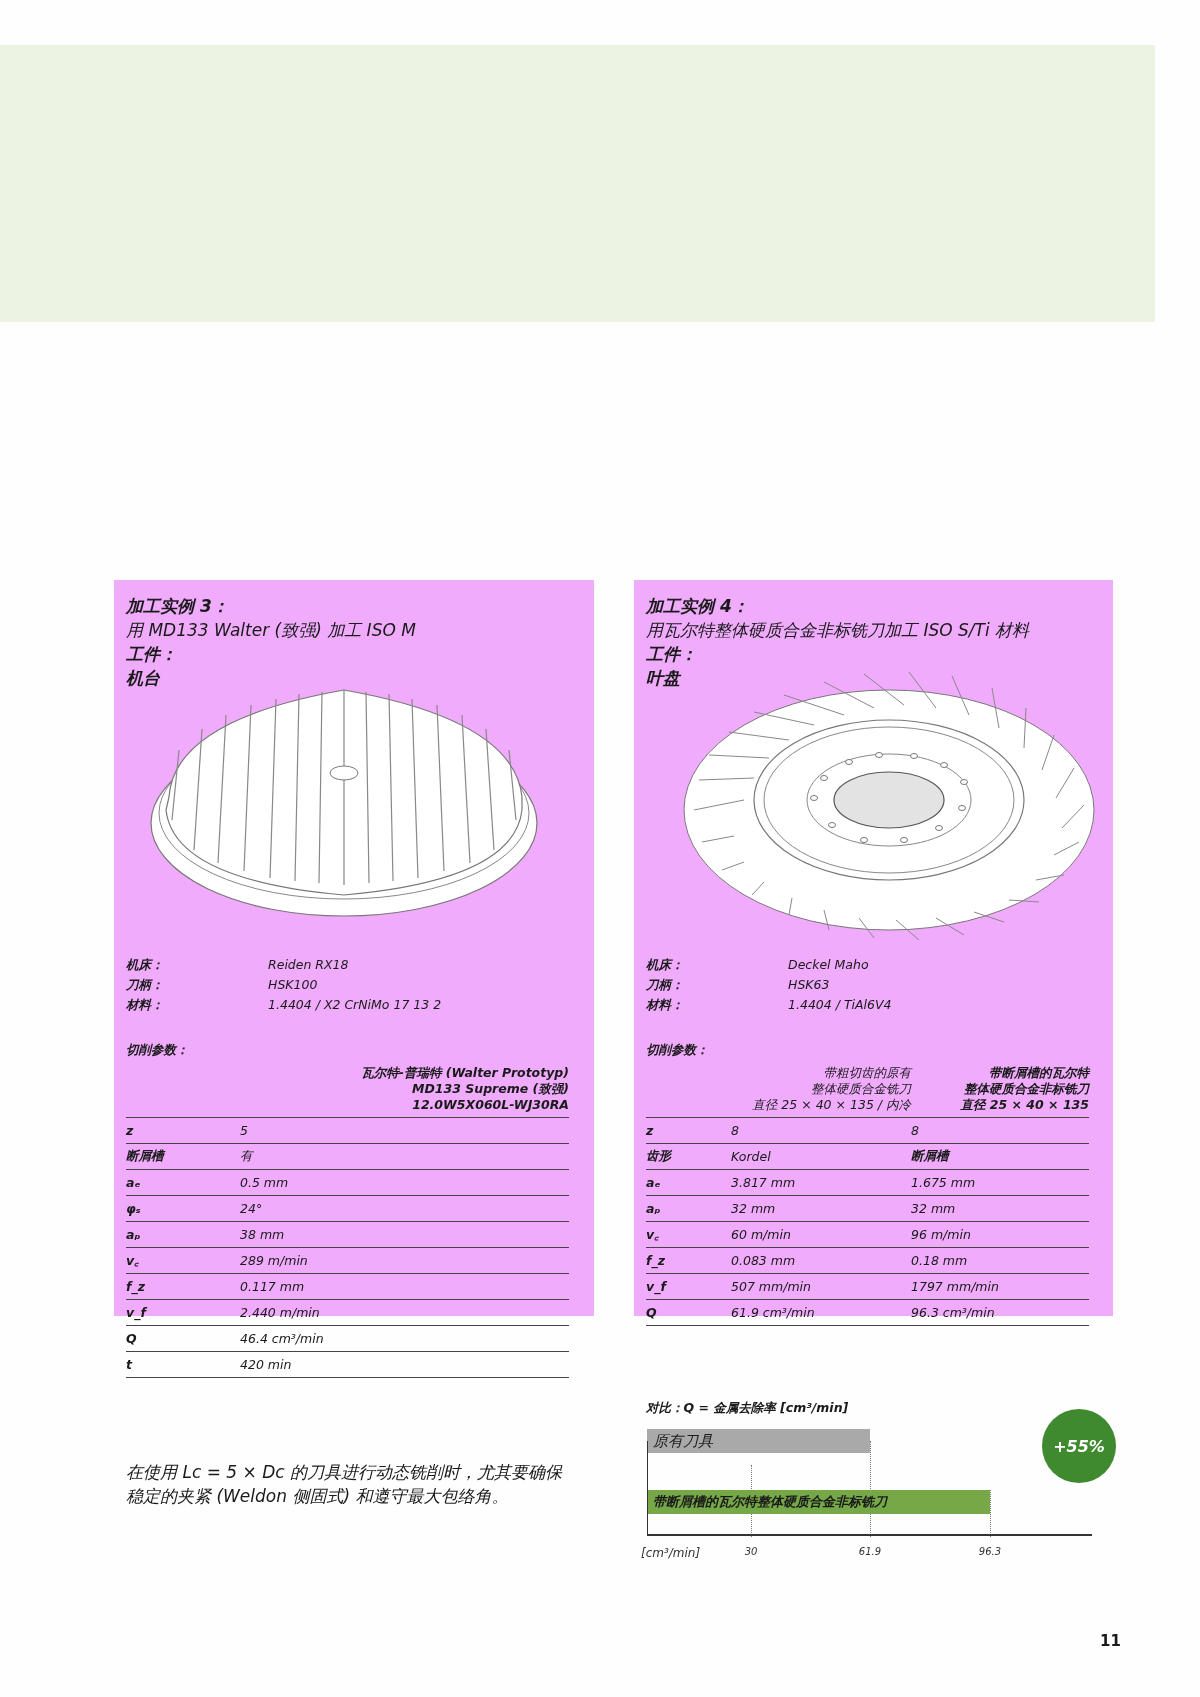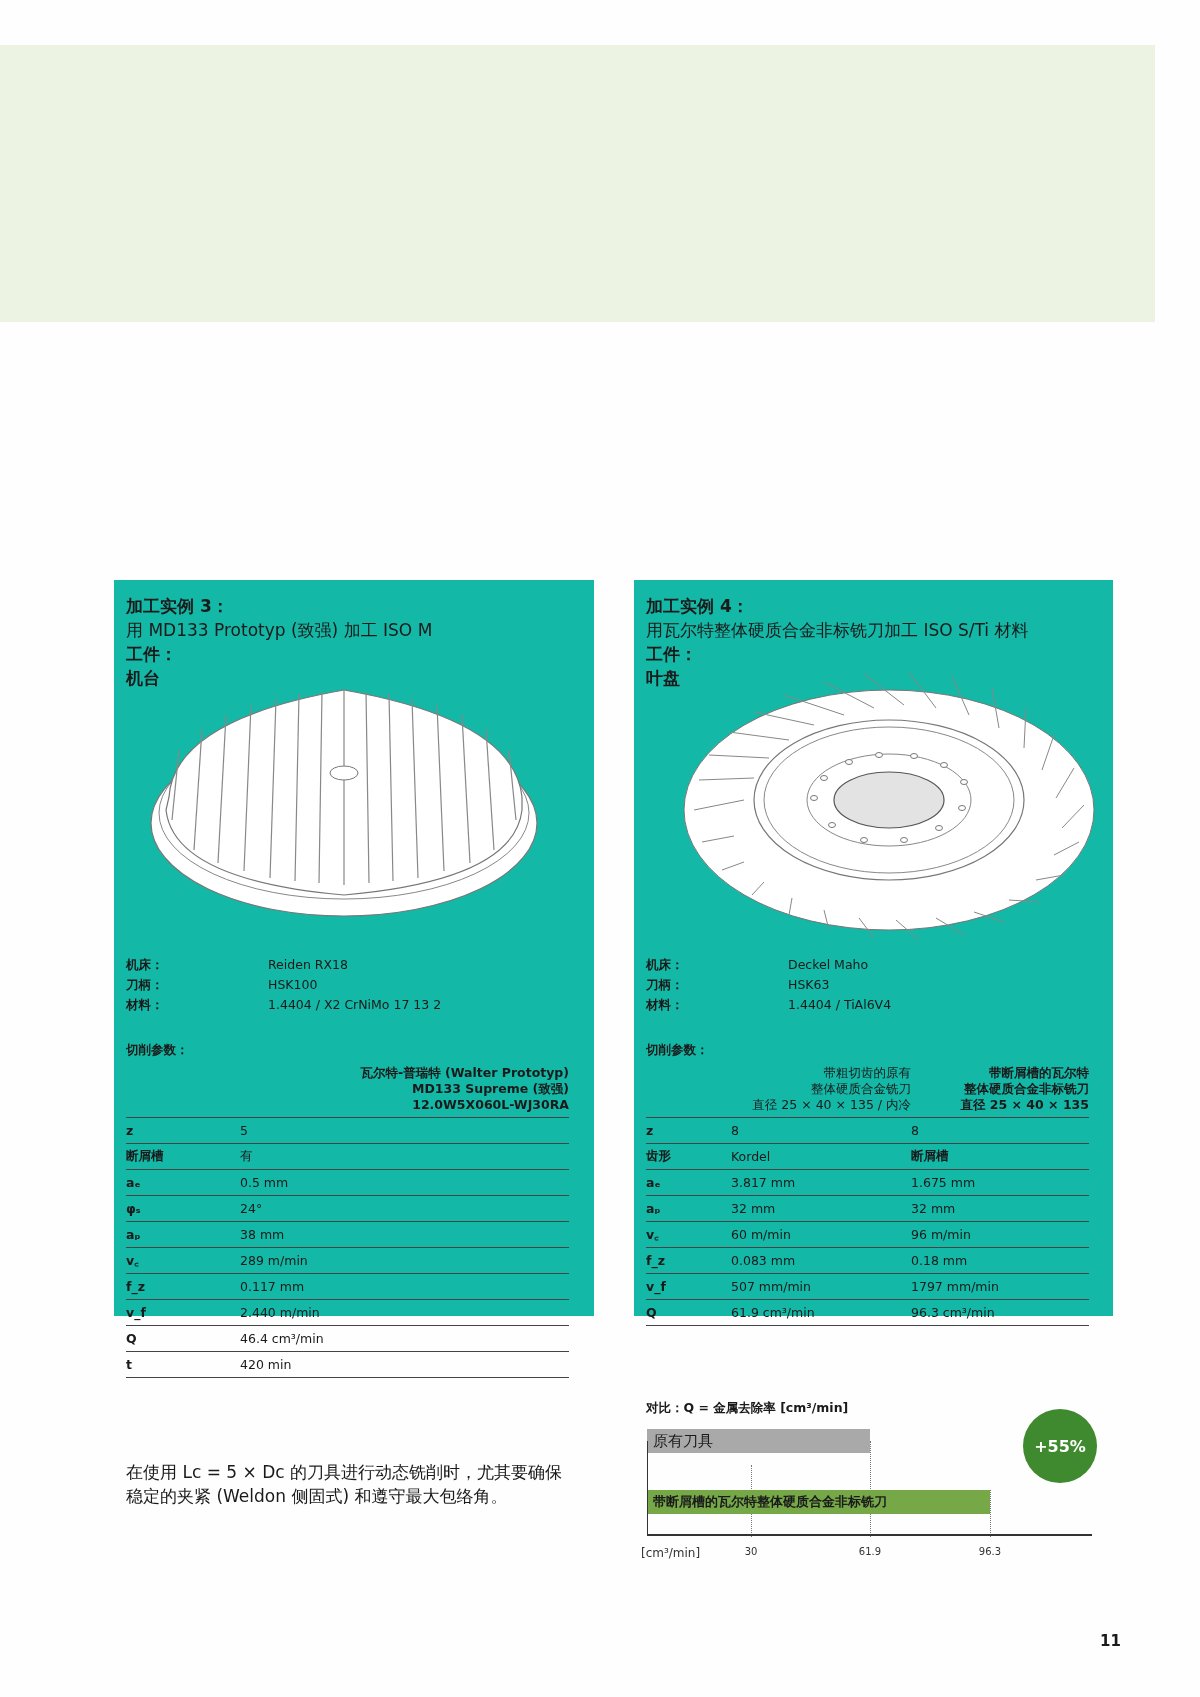--- a/index.html
+++ b/index.html
@@ -1,21 +1,21 @@
 <!DOCTYPE html>
 <html><head>
 <meta charset="utf-8">
 <style>
   html, body { margin:0; padding:0; }
   body {
     width:1200px; height:1697px; position:relative; background:#fefefe;
     font-family:"DejaVu Sans", "Liberation Sans", sans-serif; color:#1a1a1a; overflow:hidden;
   }
   .band { position:absolute; left:0; top:45px; width:1155px; height:277px; background:#ecf3e3; }
-  .panel { position:absolute; top:580px; height:736px; background:#14b8a6; }
+  .panel { position:absolute; top:580px; height:736px; background:#f0abfc;font-style:italic; }
   .panel.left { left:114px; width:480px; }
   .panel.right { left:628px; width:479px;margin-left:6px; }
   .head { position:absolute; left:12px; top:14px; font-size:17px; line-height:24px; }
   .head .b { font-weight:bold; }
   .illus { position:absolute; }
   .info { position:absolute; left:12px; font-size:12.5px; line-height:20px; }
   .info .row { display:flex; }
   .info .k { width:142px; font-weight:bold; }
   .sect { position:absolute; left:12px; font-size:12.5px; font-weight:bold; }
   table.params { position:absolute; left:12px; border-collapse:collapse; font-size:12.5px; }
@@ -28,32 +28,32 @@
   .chart { position:absolute; left:0; top:820px; width:479px; height:170px; }
   .chart-title { position:absolute; left:12px; top:0; font-size:12.5px; font-weight:bold; }
   .bar { position:absolute; left:13px; height:24px; font-size:14px; line-height:24px; padding-left:6px; box-sizing:border-box; white-space:nowrap; }
   .bar.old { background:#a9a9a9; top:29px; font-size:15px; }
   .bar.new { background:#76a848; top:90px; font-weight:bold; font-size:13px; }
   .axis-y { position:absolute; left:13px; top:41px; width:1px; height:94px; background:#333; }
   .axis-x { position:absolute; left:13px; top:134px; width:445px; height:2px; background:#333; }
   .grid { position:absolute; top:65px; width:0; height:72px; border-left:1px dotted #777; }
   .tick { position:absolute; top:146px; font-size:10px; color:#333; transform:translateX(-50%); }
   .unit { position:absolute; left:7px; top:146px; font-size:12px; color:#333; }
-  .badge { position:absolute; left:389px; top:9px; width:74px; height:74px; border-radius:50%; background:#3f8a2e; color:#fff; font-weight:bold; font-size:16px; display:flex; align-items:center; justify-content:center;text-align:center; }
+  .badge { position:absolute; left:408px; top:9px; width:74px; height:74px; border-radius:50%; background:#3f8a2e; color:#fff; font-weight:bold; font-size:16px; display:flex; align-items:center; justify-content:center;text-align:center; }
   .pageno { position:absolute; left:1100px; top:1632px; font-size:15px; font-weight:bold; }
 </style>
 </head>
 <body>
 
 <div class="band"></div>
 
 <div class="panel left">
   <div class="head">
     <div class="b">加工实例 3：</div>
-    <div>用 MD133 Prototyp (致强) 加工 ISO M</div>
+    <div>用 MD133 Walter (致强) 加工 ISO M</div>
     <div class="b">工件：</div>
     <div class="b">机台</div>
   </div>
 
   <svg class="illus" style="left:30px;top:105px" width="400" height="240" viewBox="0 0 400 240">
     <ellipse cx="200" cy="138" rx="193" ry="93" fill="#fff" stroke="#777" stroke-width="1.2"></ellipse>
     <ellipse cx="200" cy="128" rx="185" ry="86" fill="#fff" stroke="#888" stroke-width="1"></ellipse>
     <path d="M25 112 Q30 35 200 5 Q370 35 378 112 L378 125 Q370 195 200 210 Q30 195 22 125 Z" fill="#fff" stroke="#777" stroke-width="1.2"></path>
     <g stroke="#888" stroke-width="1.2">
       <line x1="35" y1="65" x2="28" y2="135"></line>

